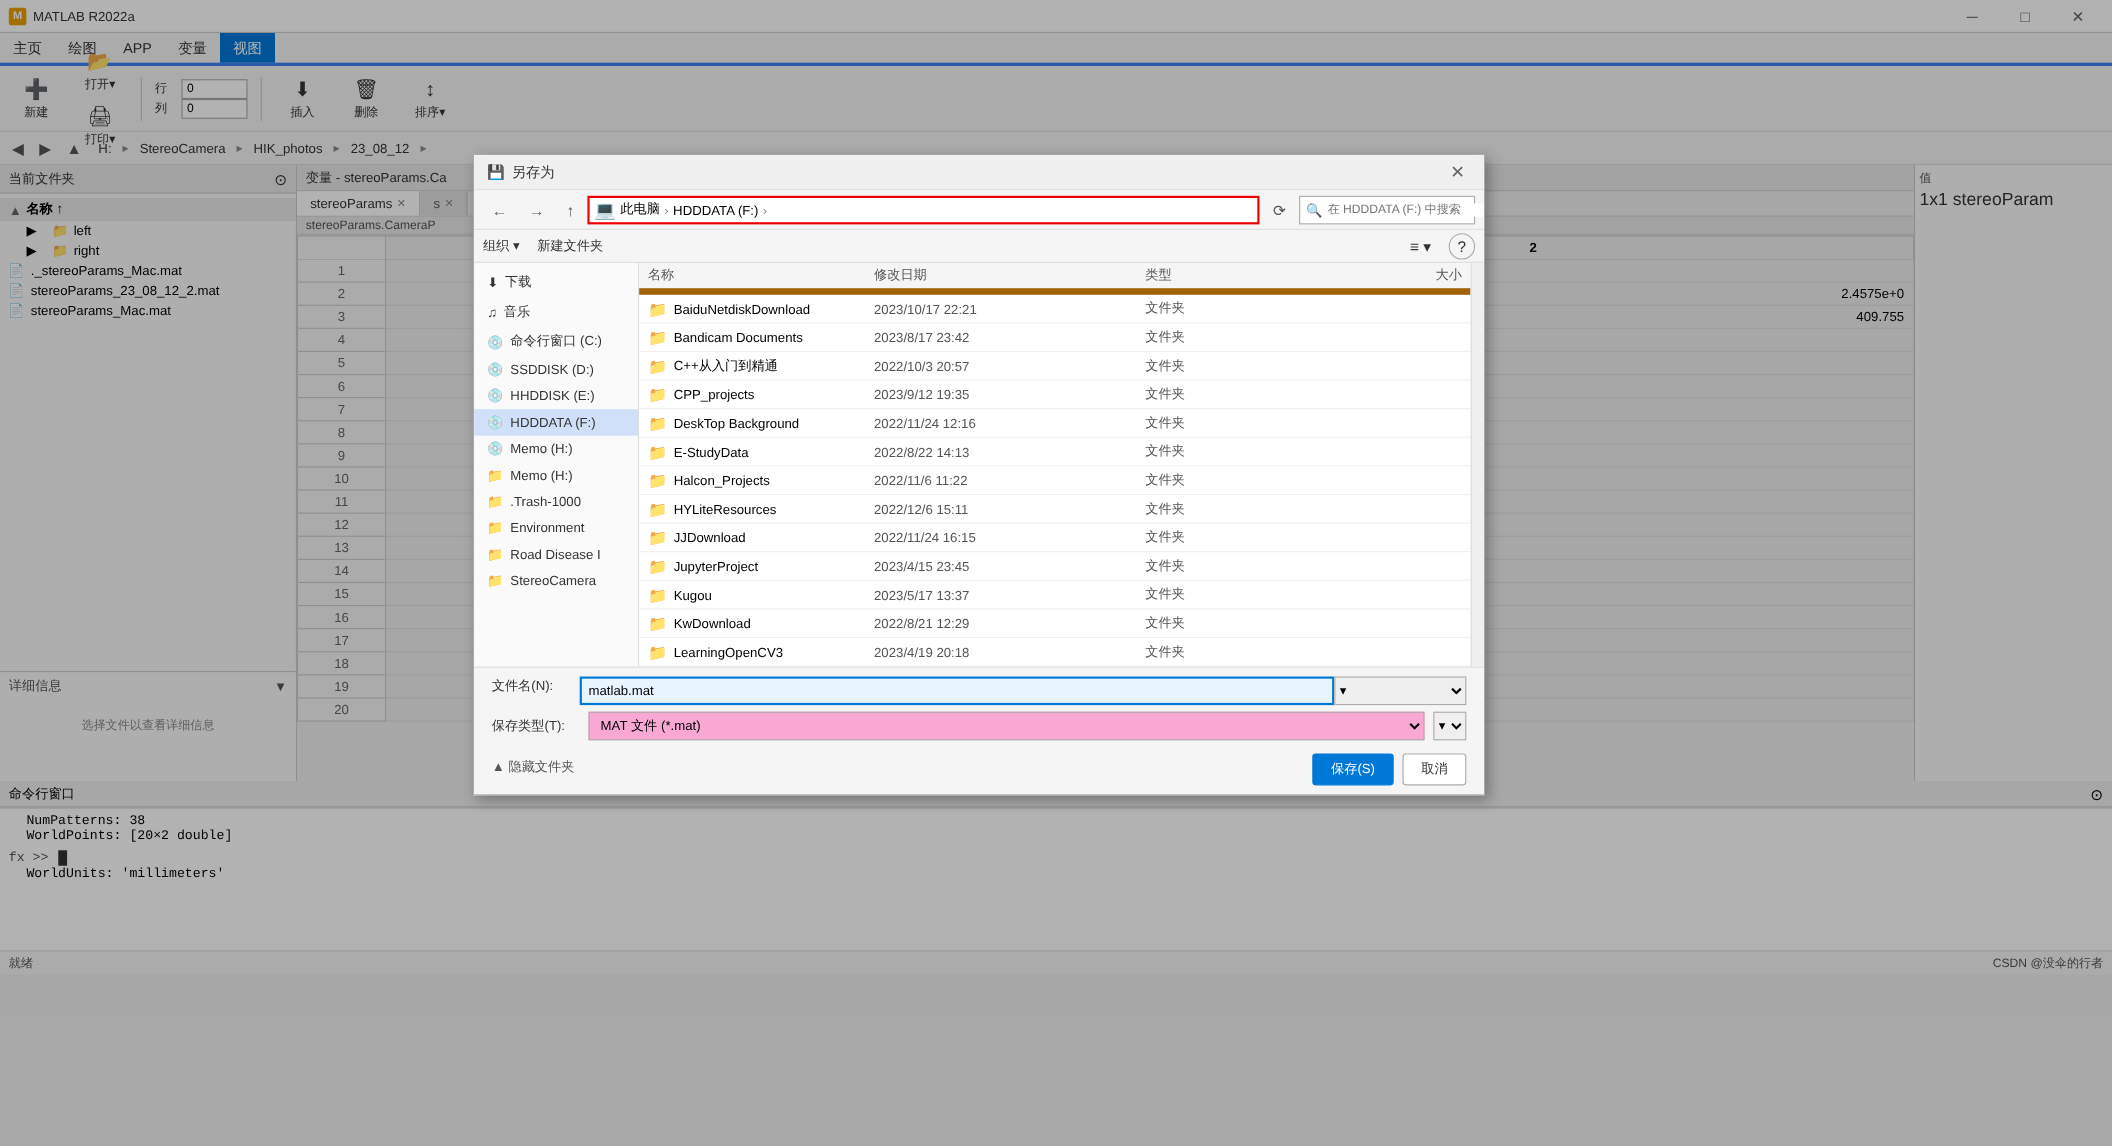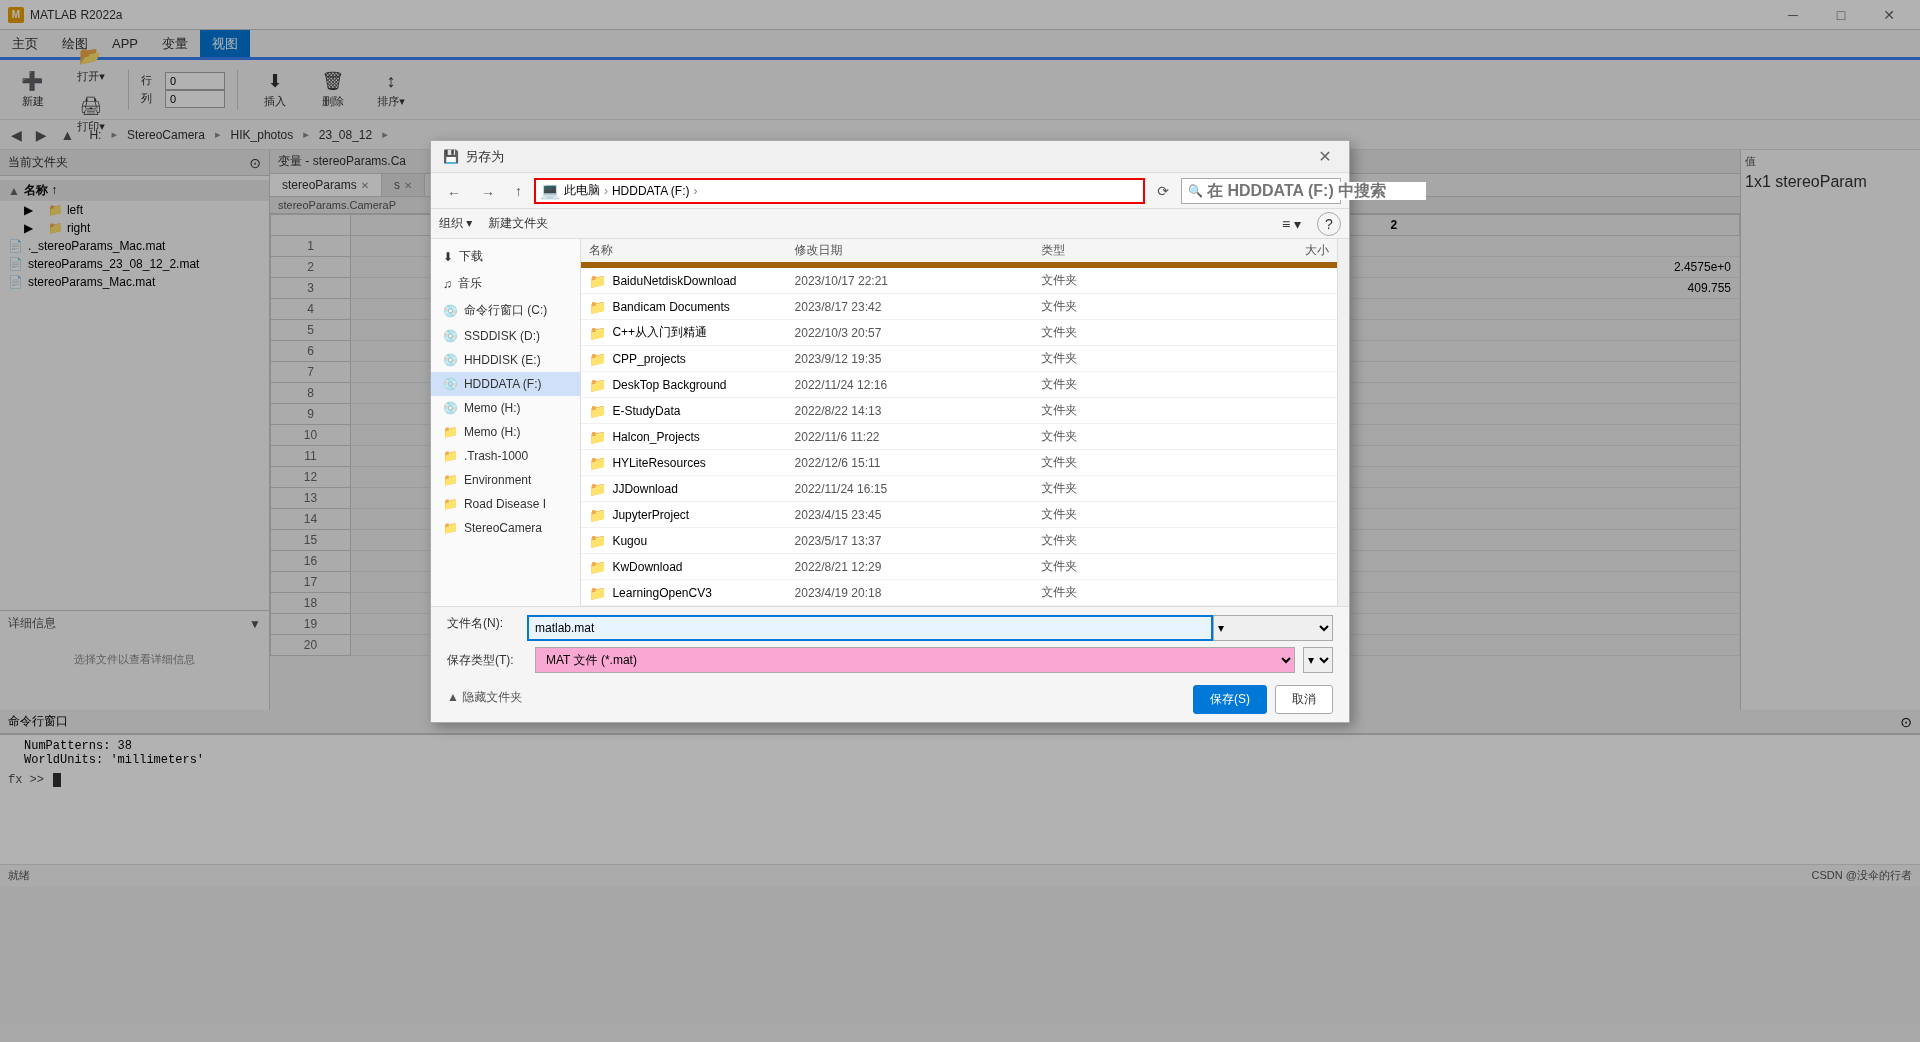--- a/index.html
+++ b/index.html
@@ -375,25 +375,26 @@
     <div style="font-size:16px;color:#333;">1x1 stereoParam</div>
   </div>
 </div>
 
 <div class="cmd-header">
   <span>命令行窗口</span>
   <span style="font-size:14px;cursor:pointer;">⊙</span>
 </div>
 <div class="cmd-window">
   <div style="padding-left:16px;">NumPatterns: 38</div>
-  <div style="padding-left:16px;">WorldUnits: 'millimeters'</div>
+  <div style="padding-left:16px;">WorldPoints: [20×2 double]</div>
   <div style="margin-top:6px;color:#555;">
     <span>fx &gt;&gt;</span>
     <span style="display:inline-block;width:8px;height:14px;background:#333;vertical-align:middle;margin-left:2px;"></span>
   </div>
+  <div style="padding-left:16px;">WorldUnits: 'millimeters'</div>
 </div>
 
 <div class="statusbar">
   <span>就绪</span>
   <span>CSDN @没伞的行者</span>
 </div>
 
 <div class="dialog-overlay">
   <div class="dialog">
 
@@ -413,21 +414,21 @@
       <div style="flex:1;height:26px;border:2px solid #e00;display:flex;align-items:center;background:white;padding:0 4px;">
         <span style="font-size:16px;margin-right:4px;">💻</span>
         <span>此电脑</span>
         <span style="color:#888;margin:0 4px;">›</span>
         <span>HDDDATA (F:)</span>
         <span style="color:#888;margin:0 4px;">›</span>
       </div>
       <button class="dialog-nav-btn">⟳</button>
       <div class="dialog-search-box">
         <span>🔍</span>
-        <input type="text" style="border: none; outline: none; font-size: 16px; flex: 1 1 0%; font-weight: bold;" placeholder="在 HDDDATA (F:) 中搜索">
+        <input type="text" style="border: none; outline: none; font-size: 11px; flex: 1 1 0%;" placeholder="在 HDDDATA (F:) 中搜索">
       </div>
     </div>
 
     <div style="height:30px;background:#f5f5f5;border-bottom:1px solid #ddd;display:flex;align-items:center;padding:0 8px;gap:16px;">
       <button style="background:transparent;border:none;cursor:pointer;font-size:12px;color:#333;">组织 ▾</button>
       <button style="background:transparent;border:none;cursor:pointer;font-size:12px;color:#333;">新建文件夹</button>
       <div style="flex:1;"></div>
       <button style="background:transparent;border:none;cursor:pointer;font-size:14px;color:#333;">≡ ▾</button>
       <button style="background:transparent;border:none;cursor:pointer;font-size:14px;color:#333;border:1px solid #aaa;width:24px;height:24px;border-radius:50%;">?</button>
     </div>

